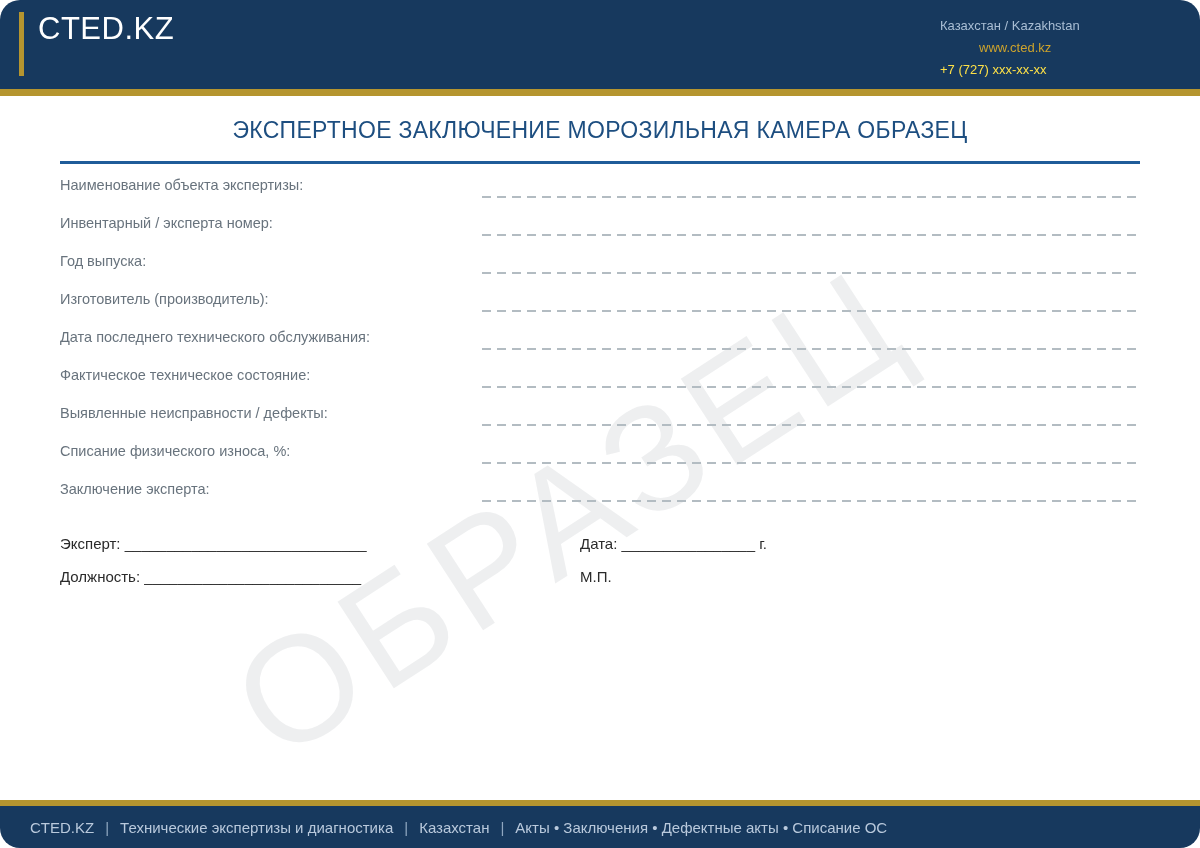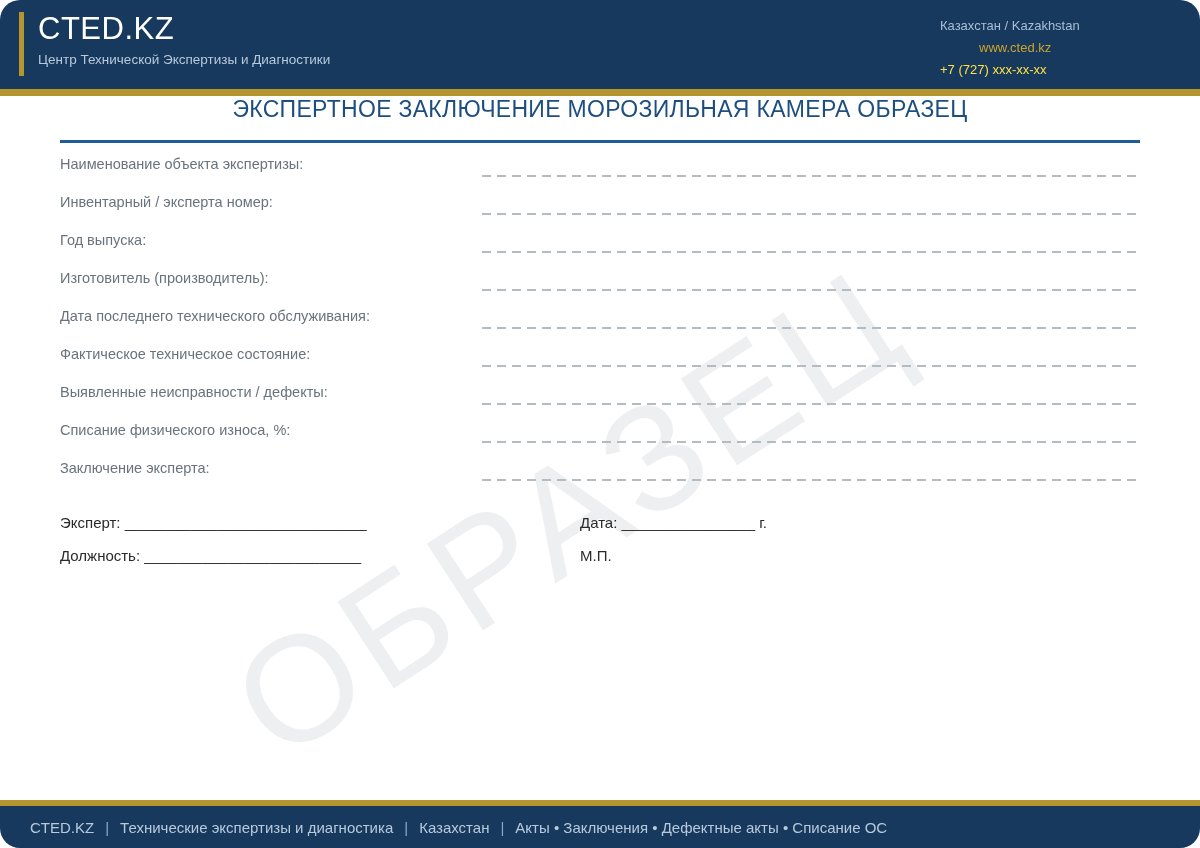--- a/index.html
+++ b/index.html
@@ -78,20 +78,21 @@
     color: rgba(160,165,170,0.18);
     transform: rotate(-33deg);
     transform-origin: center center;
     pointer-events: none;
     white-space: nowrap;
     z-index: 0;
   }
   .doc-title {
     position: relative;
     z-index: 1;
+    margin-top: 21px;
     text-align: center;
     color: #1d4e80;
     font-size: 23px;
     font-weight: 500;
     letter-spacing: 0.3px;
   }
   .title-rule {
     position: relative;
     z-index: 1;
     margin: 17px 60px 0 60px;
@@ -163,21 +164,20 @@
   .footer .sep { margin: 0 11px; color: #8fa6c0; }
 </style>
 </head>
 <body>
 
 <div class="page">
 
   <div class="header">
     <div class="brand-block">
       <div class="brand">CTED.KZ</div>
-      <div class="brand-sub">Центр Технической Экспертизы и Диагностики</div>
     </div>
     <div class="header-right">
       <div class="country">Казахстан / Kazakhstan</div>
       <div class="website">www.cted.kz</div>
       <div class="phone">+7 (727) xxx-xx-xx</div>
     </div>
   </div>
   <div class="gold-stripe-top"></div>
 
   <div class="content">

